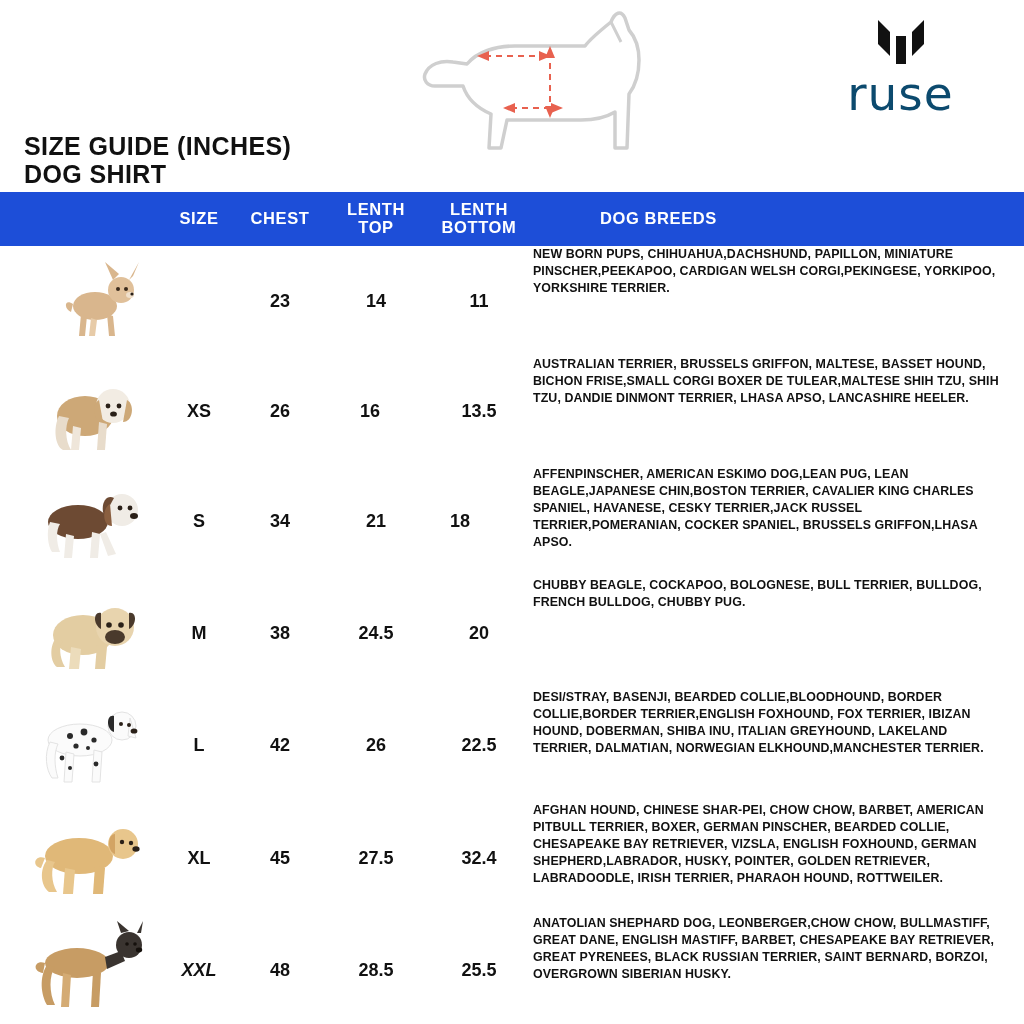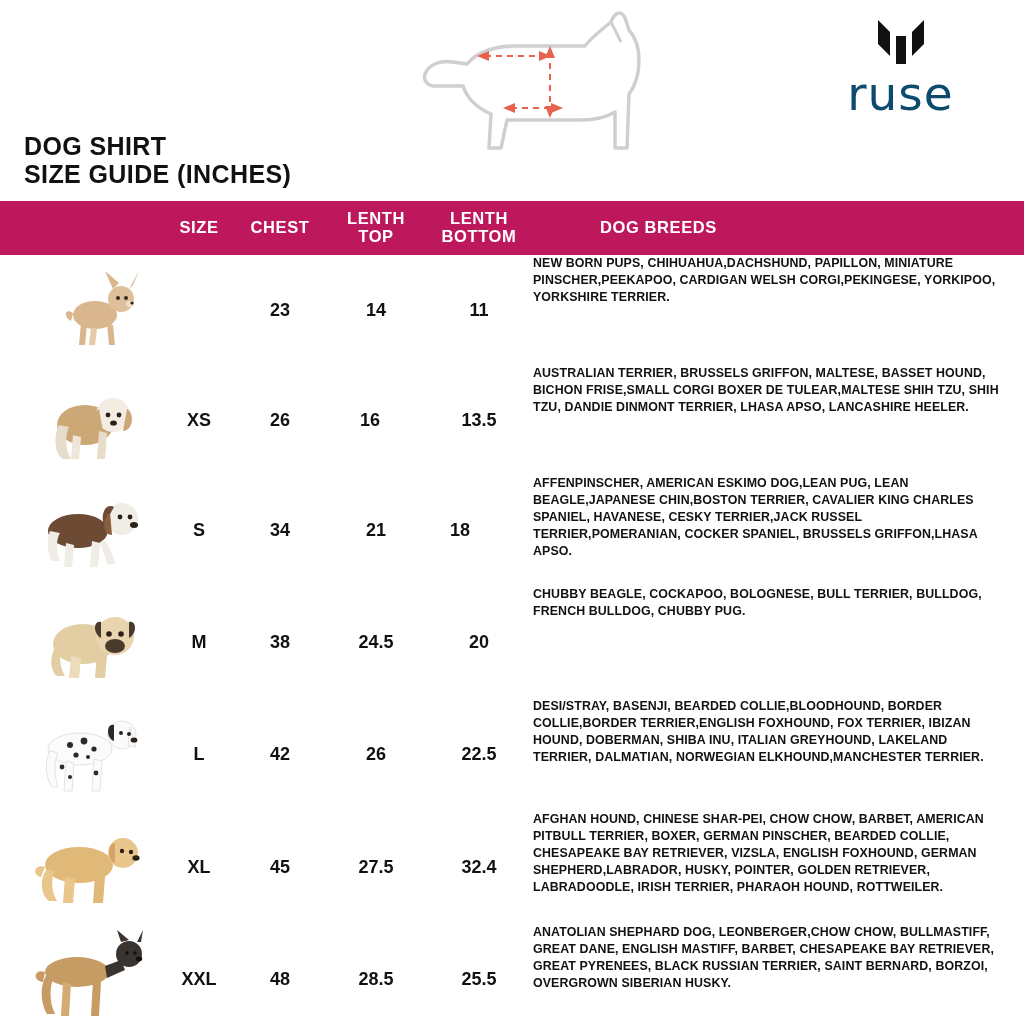--- a/index.html
+++ b/index.html
@@ -62,25 +62,24 @@
     font-weight: 400;
     color: #0c4a6e;
     line-height: 1;
     margin-top: 4px;
     font-family: "DejaVu Sans", sans-serif;
   }
 
   
   .header-bar {
     position: relative;
-    background: #be185d;
+    background: #1d4ed8;
     color: #ffffff;
     height: 54px;
     width: 100%;
-    margin-top: 9px;
   }
   .header-bar .hcell {
     position: absolute;
     top: 0;
     height: 54px;
     display: flex;
     align-items: center;
     justify-content: center;
     text-align: center;
     font-size: 16.5px;
@@ -136,22 +135,22 @@
   .thumb svg { display: block; }
 </style>
 </head>
 <body>
 
 <div class="page">
 
   <div class="top">
 
     <div class="title-block">
+      <div class="line">SIZE GUIDE (INCHES)</div>
       <div class="line">DOG SHIRT</div>
-      <div class="line">SIZE GUIDE (INCHES)</div>
     </div>
 
     <div class="diagram">
       <svg width="270" height="175" viewBox="0 0 270 175">
 
         <path d="M196 14 C200 4 206 2 210 10 L214 22 C221 30 224 40 224 52
                  C224 66 220 78 214 86 L212 140 L200 140 L200 104
                  C190 110 178 112 166 112 L92 112 L86 140 L74 140 L76 106
                  C62 100 52 90 48 78 L20 78 C12 78 8 72 10 66
                  C14 56 26 52 38 54 L52 56 C62 44 80 38 100 38 L170 38
@@ -371,21 +370,21 @@
         <path d="M80 36 L96 30 L100 40 L82 48 Z" fill="#3a3430"></path>
         <circle cx="104" cy="24" r="13" fill="#3a3430"></circle>
         <path d="M96 12 L92 0 L104 10 Z" fill="#3a3430"></path>
         <path d="M112 12 L118 0 L116 12 Z" fill="#3a3430"></path>
         <circle cx="102" cy="23" r="1.8" fill="#15100c"></circle>
         <circle cx="110" cy="23" r="1.8" fill="#15100c"></circle>
         <ellipse cx="114" cy="29" rx="3.2" ry="2.4" fill="#15100c"></ellipse>
         <path d="M20 42 C10 38 6 50 18 52 Z" fill="#c79c64"></path>
       </svg>
     </div>
-    <div class="cell" style="left:168px; width:62px;">XXL</div>
+    <div class="cell" style="left:168px; width:62px;font-style:italic;">XXL</div>
     <div class="cell" style="left:232px; width:96px;">48</div>
     <div class="cell" style="left:330px; width:92px;">28.5</div>
     <div class="cell" style="left:424px; width:110px;">25.5</div>
     <div class="breeds">
       <span>ANATOLIAN SHEPHARD DOG, LEONBERGER,CHOW CHOW, BULLMASTIFF, GREAT DANE, ENGLISH MASTIFF, BARBET, CHESAPEAKE BAY RETRIEVER, GREAT PYRENEES, BLACK RUSSIAN TERRIER, SAINT BERNARD, BORZOI, OVERGROWN SIBERIAN HUSKY.</span>
     </div>
   </div>
 
 </div>
 

